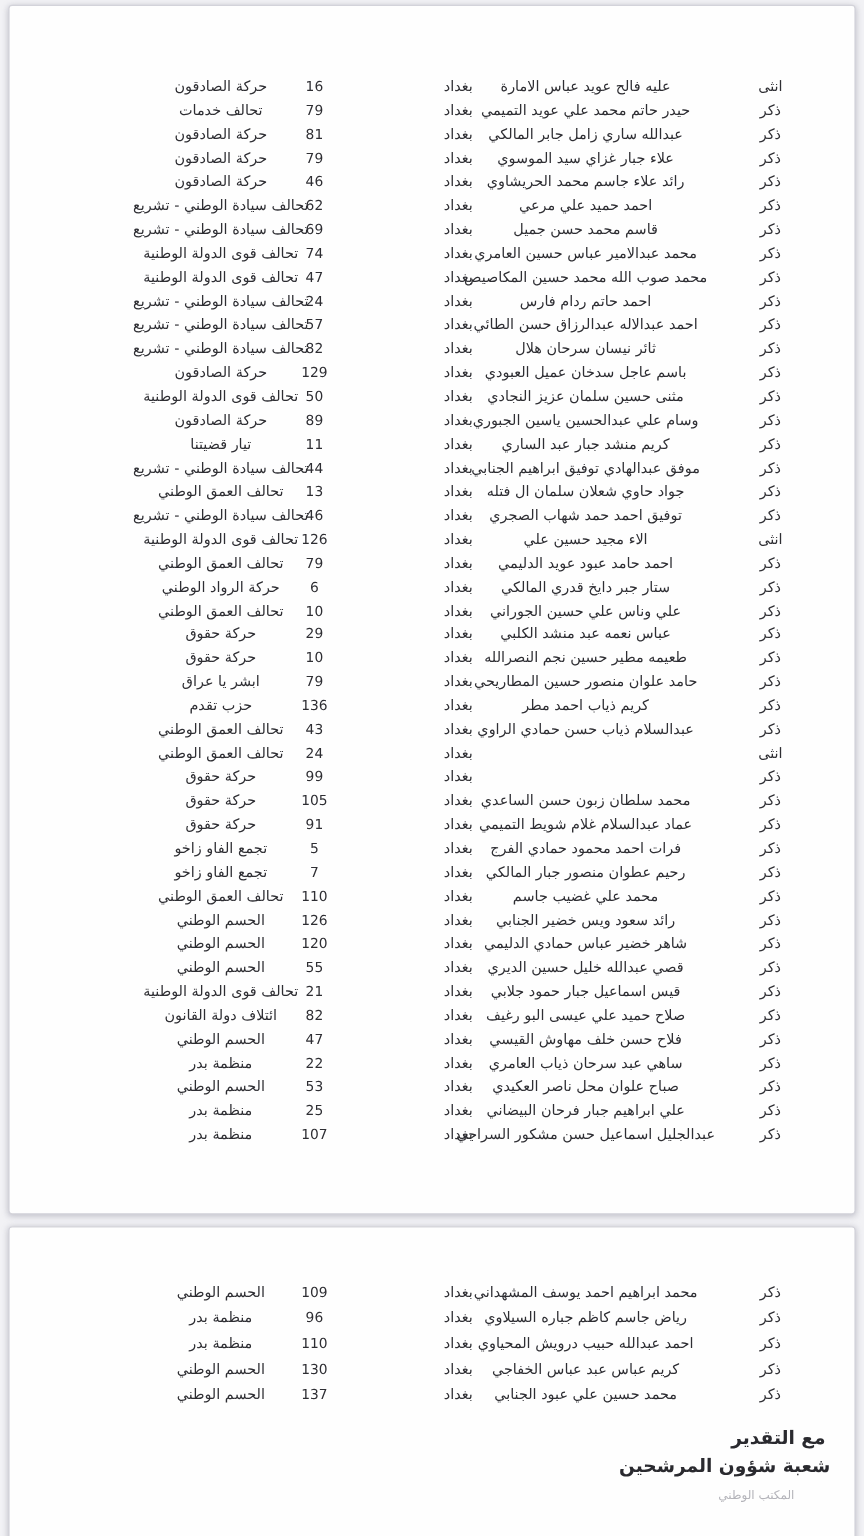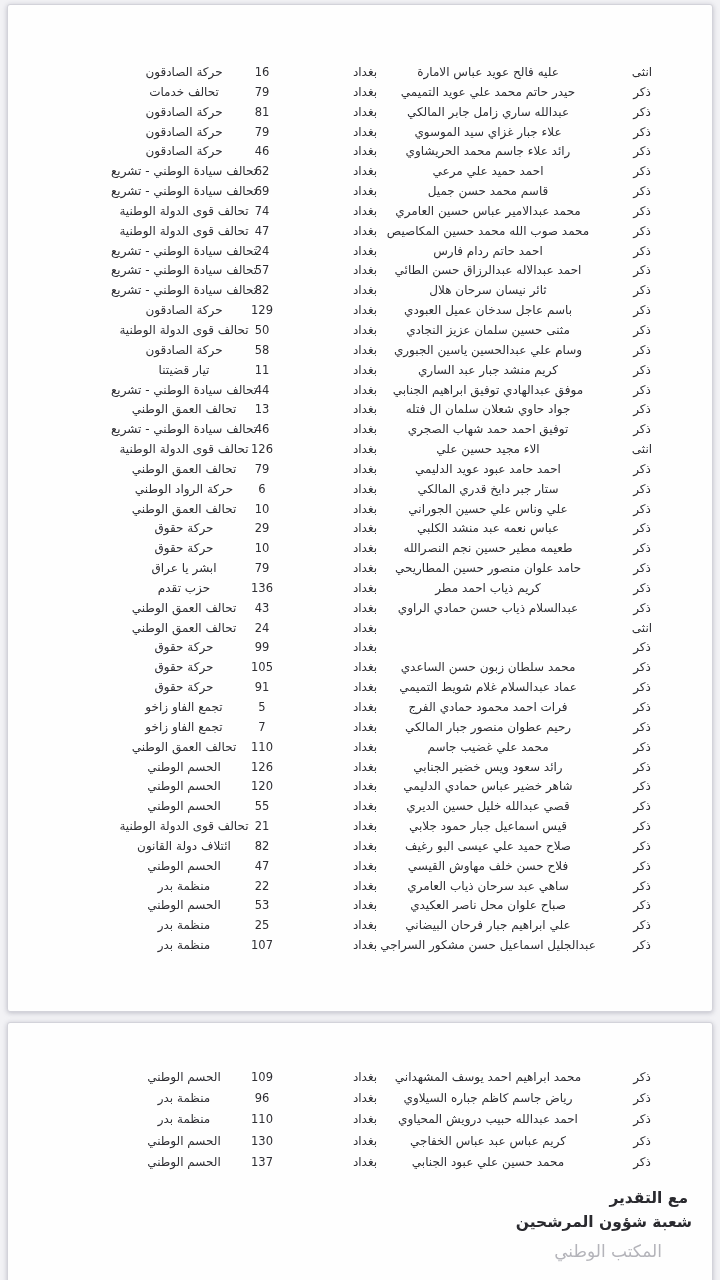--- a/index.html
+++ b/index.html
@@ -23,27 +23,27 @@
   .row{position:relative;height:19.85px;line-height:19.85px;}
   #page2 .row{height:21.2px;line-height:21.2px;}
   .cell{
     position:absolute;top:0;bottom:0;
     direction:rtl;text-align:center;
     font-size:12px;color:#2e2e33;
     white-space:nowrap;overflow:visible;
   }
   .c-party {left:46px;width:260px;}
   .c-num   {left:212px;width:84px;font-size:11.5px;direction:ltr;}
-  .c-city  {left:312px;width:90px;}
+  .c-city  {left:296px;width:90px;text-align:right;}
   .c-name  {left:330px;width:300px;}
   .c-gender{left:586px;width:96px;}
   .footer{position:absolute;direction:rtl;white-space:nowrap;}
   .footer-closing{top:166px;right:24px;font-weight:bold;font-size:15.5px;color:#2a2a2f;}
   .footer-dept{top:190px;right:20px;font-weight:bold;font-size:15.5px;color:#2a2a2f;margin-left:11px;}
-  .footer-stamp{top:218px;right:50px;font-size:17px;color:#b4b4ba;}
+  .footer-stamp{top:218px;right:50px;font-size:10px;color:#b4b4ba;}
 </style>
 </head>
 <body>
 
 <div class="page" id="page1">
   <div class="rows">
       <div class="row">
         <span class="cell c-gender">انثى</span>
         <span class="cell c-name">عليه فالح عويد عباس الامارة</span>
         <span class="cell c-city">بغداد</span>
@@ -138,21 +138,21 @@
         <span class="cell c-gender">ذكر</span>
         <span class="cell c-name">مثنى حسين سلمان عزيز النجادي</span>
         <span class="cell c-city">بغداد</span>
         <span class="cell c-num">50</span>
         <span class="cell c-party">تحالف قوى الدولة الوطنية</span>
       </div>
       <div class="row">
         <span class="cell c-gender">ذكر</span>
         <span class="cell c-name">وسام علي عبدالحسين ياسين الجبوري</span>
         <span class="cell c-city">بغداد</span>
-        <span class="cell c-num">58</span>
+        <span class="cell c-num">89</span>
         <span class="cell c-party">حركة الصادقون</span>
       </div>
       <div class="row">
         <span class="cell c-gender">ذكر</span>
         <span class="cell c-name">كريم منشد جبار عبد الساري</span>
         <span class="cell c-city">بغداد</span>
         <span class="cell c-num">11</span>
         <span class="cell c-party">تيار قضيتنا</span>
       </div>
       <div class="row">

